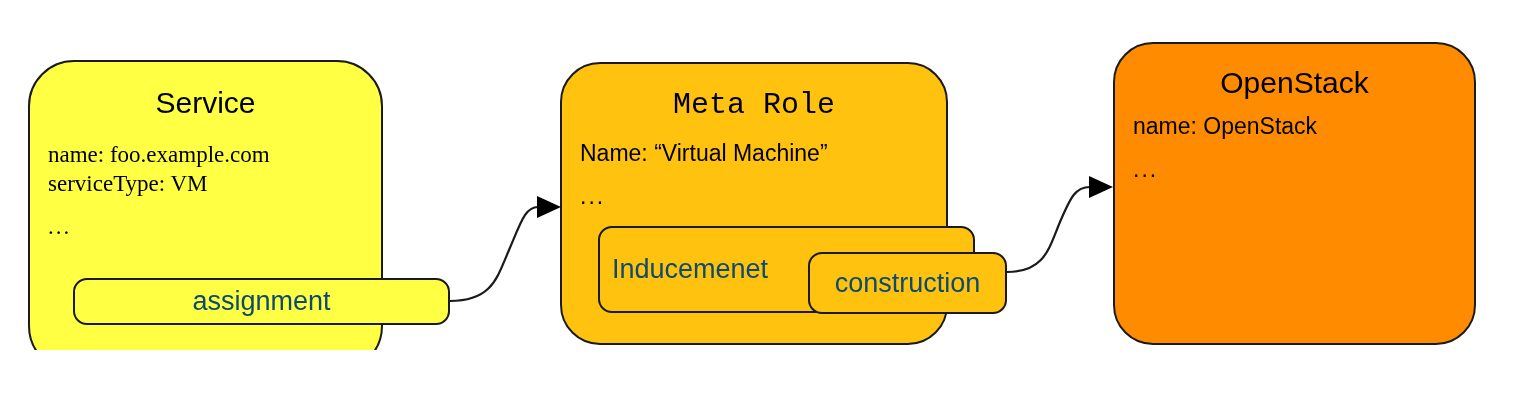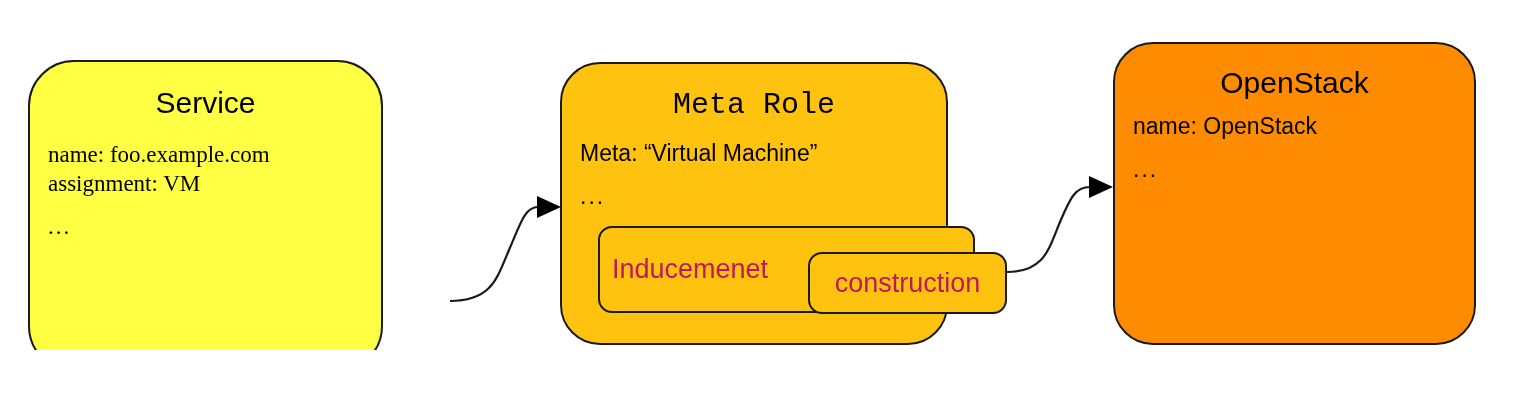--- a/index.html
+++ b/index.html
@@ -84,21 +84,21 @@
   }
 
   
   .inner-box {
     position: absolute;
     box-sizing: border-box;
     border: 2px solid #1a1a1a;
     border-radius: 14px;
     display: flex;
     align-items: center;
-    color: #be185d;
+    color: #0c4a6e;
   }
   #assignment-box {
     left: 73px;
     top: 278px;
     width: 377px;
     height: 47px;
     background: #ffff44;
     justify-content: center;
     z-index: 5;
   }
@@ -154,30 +154,33 @@
 </style>
 </head>
 <body>
 
 <div id="canvas">
 
   <div class="node entity" id="service-box">
     <div class="entity-title" id="service-title">Service</div>
     <div class="attr-list" id="service-attrs">
       <span class="attr-line">name: foo.example.com</span>
-      <span class="attr-line">assignment: VM</span>
+      <span class="attr-line">serviceType: VM</span>
       <span class="attr-ellipsis">...</span>
     </div>
   </div>
 
+  <div class="inner-box" id="assignment-box">
+    <span class="inner-label">assignment</span>
+  </div>
 
   <div class="node entity" id="metarole-box">
     <div class="entity-title" id="metarole-title">Meta Role</div>
     <div class="attr-list" id="metarole-attrs">
-      <span class="attr-line">Meta: “Virtual Machine”</span>
+      <span class="attr-line">Name: “Virtual Machine”</span>
       <span class="attr-ellipsis">...</span>
     </div>
   </div>
 
   <div class="inner-box" id="inducemenet-box">
     <span class="inner-label">Inducemenet</span>
   </div>
 
   <div class="inner-box" id="construction-box">
     <span class="inner-label">construction</span>

